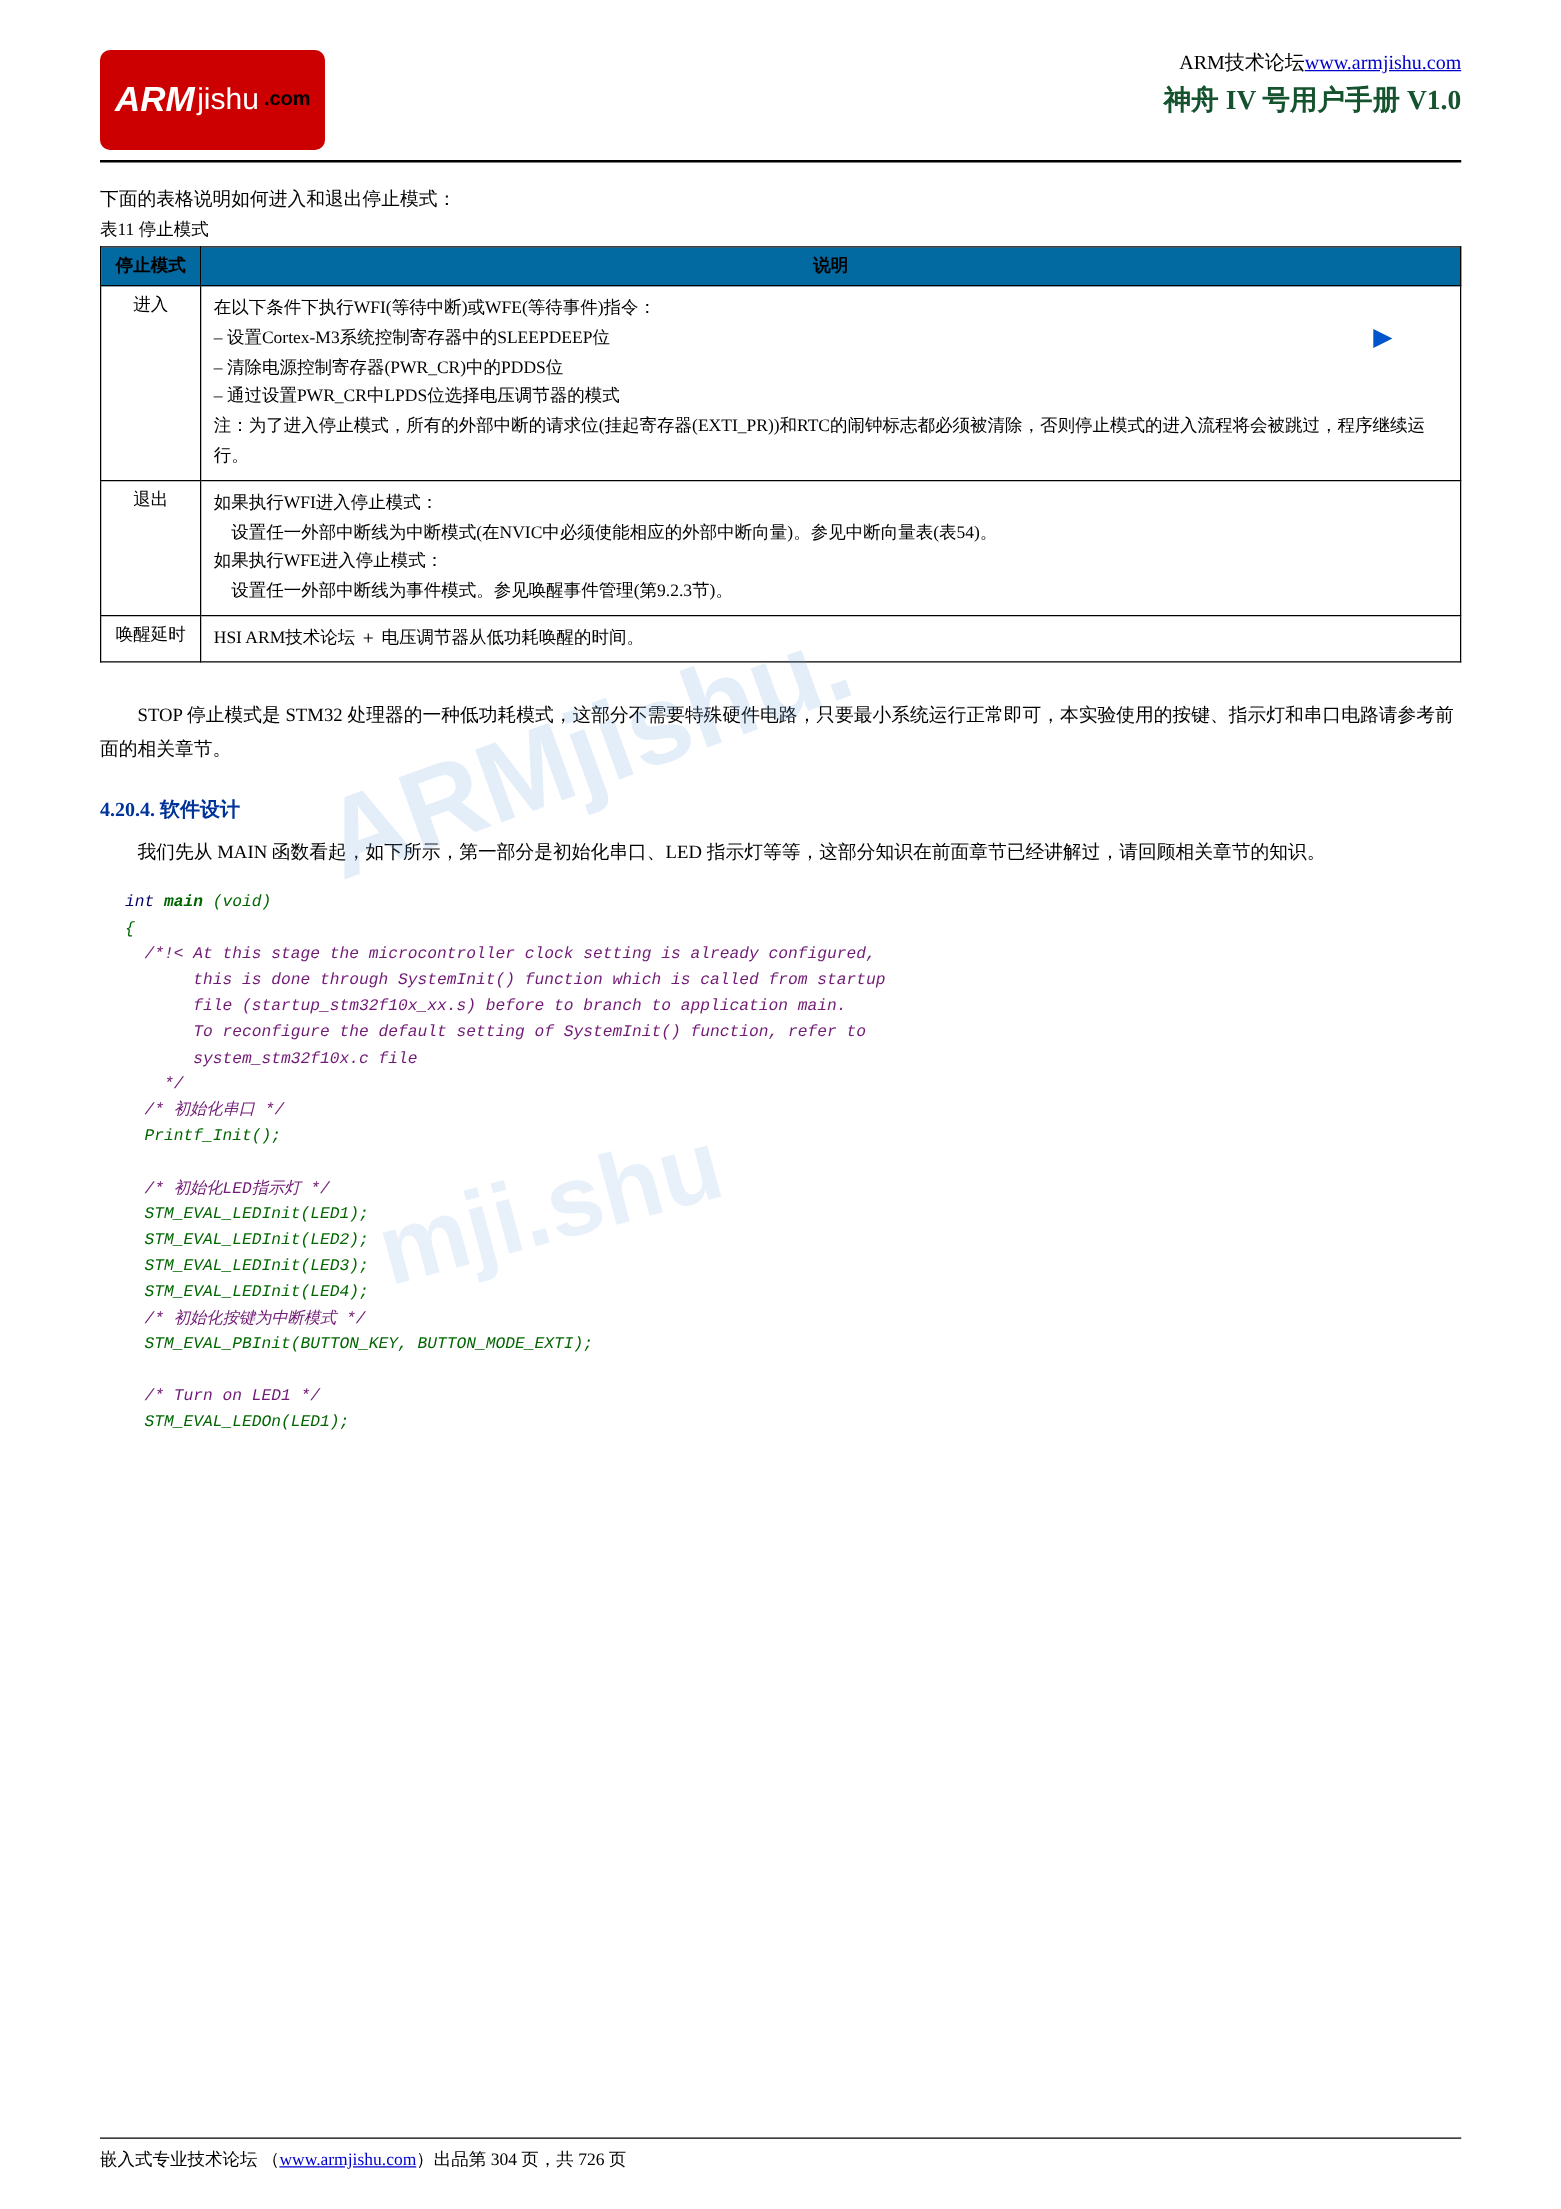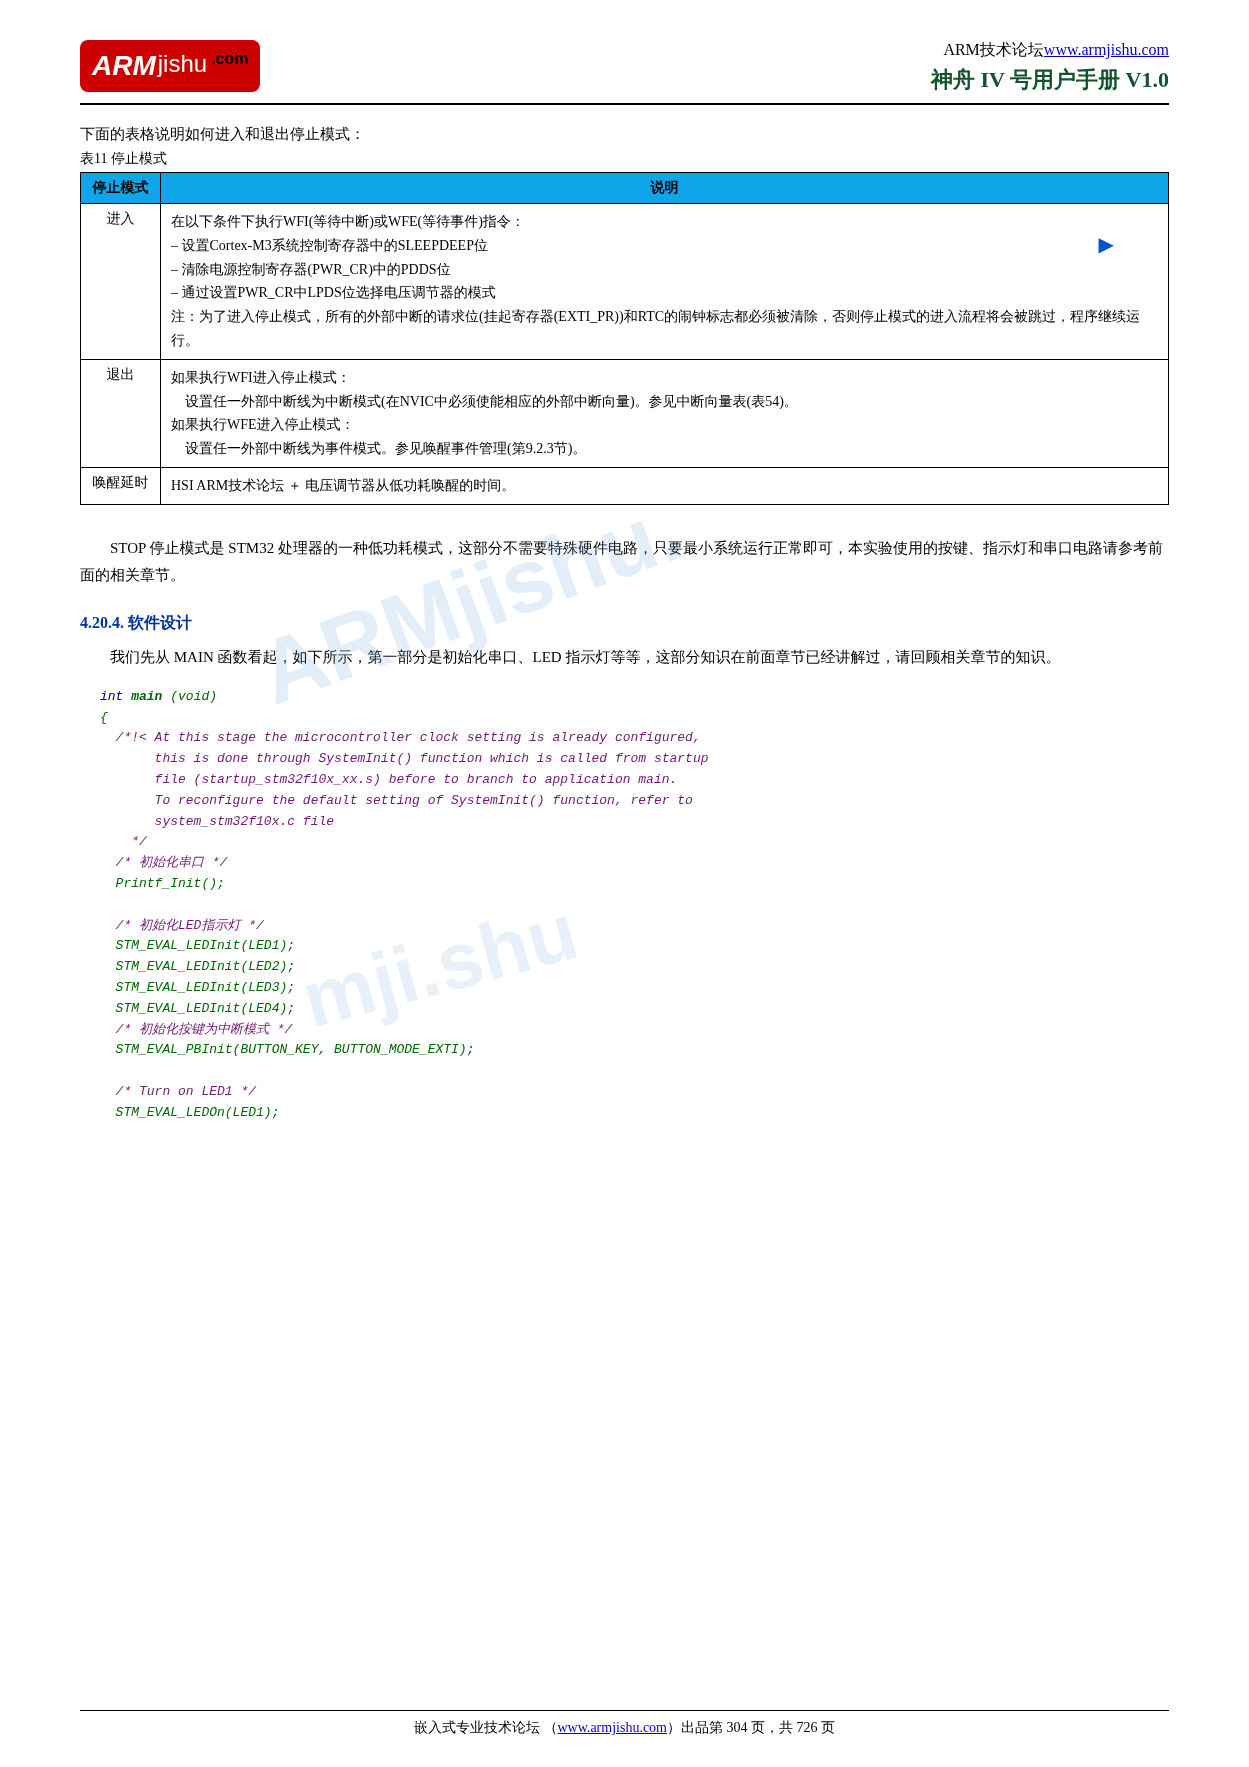--- a/index.html
+++ b/index.html
@@ -28,22 +28,23 @@
       padding-bottom: 8px;
       border-bottom: 2px solid #000;
     }
     .logo-area {
       display: flex;
       align-items: center;
     }
     .logo-box {
       background: #cc0000;
       border-radius: 8px;
-      padding: 10px 12px;
+      padding: 24px 12px;
       display: flex;
+      align-items: center;
     }
     .logo-arm {
       font-family: Arial, sans-serif;
       font-weight: bold;
       font-size: 28px;
       color: #fff;
       font-style: italic;
     }
     .logo-jishu {
       font-family: Arial, sans-serif;
@@ -95,21 +96,21 @@
       border-collapse: collapse;
       font-size: 14px;
       margin-bottom: 30px;
     }
     .stop-table th, .stop-table td {
       border: 1px solid #000;
       padding: 6px 10px;
       vertical-align: top;
     }
     .stop-table th {
-      background: #0ea5e9;
+      background: #0369a1;
       text-align: center;
       font-weight: bold;
     }
     .stop-table td:first-child {
       text-align: center;
       white-space: nowrap;
       width: 80px;
     }
     .stop-table td.cell-content {
       line-height: 1.7;
@@ -182,21 +183,21 @@
       font-size: 20px;
     }
 
     
     .footer {
       position: absolute;
       bottom: 30px;
       left: 80px;
       right: 80px;
       display: flex;
-      justify-content: center;
+      justify-content: flex-start;
       font-size: 14px;
       border-top: 1px solid #000;
       padding-top: 8px;
     }
     .footer a {
       color: #0000cc;
       text-decoration: underline;
     }
   </style>
 </head>

